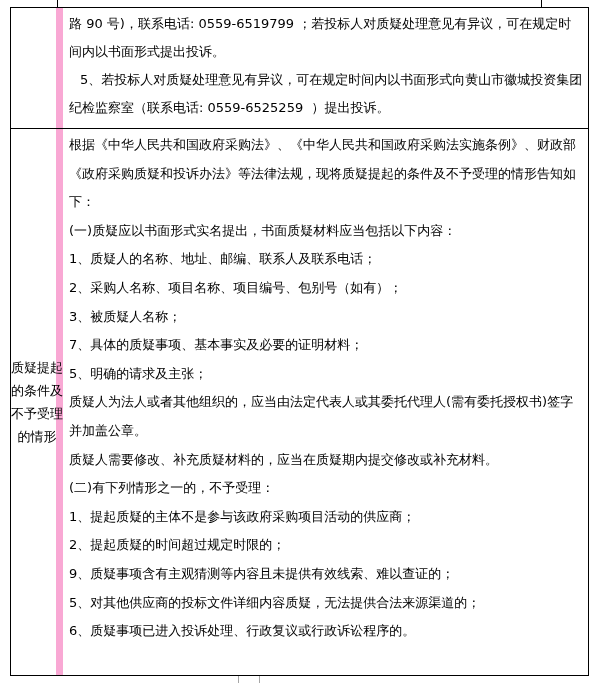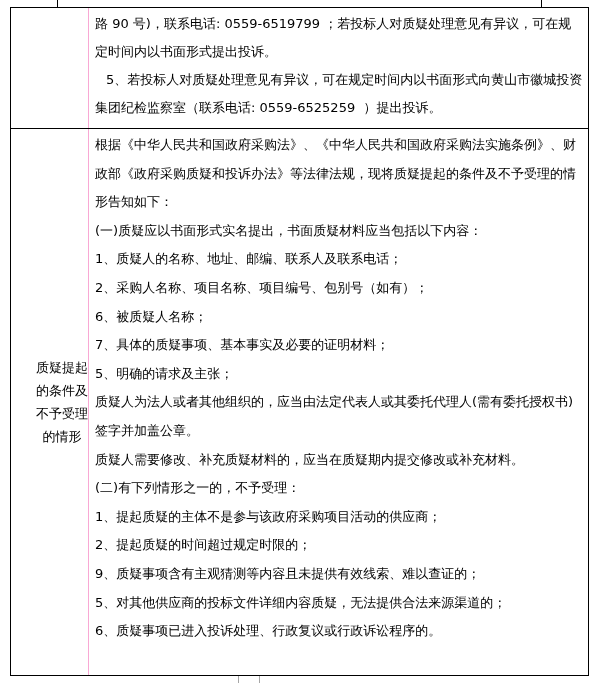--- a/index.html
+++ b/index.html
@@ -18,26 +18,25 @@
     border: 1px solid #000;
     display: flex;
     flex-direction: column;
     background: #fff;
   }
   .t-row { display: flex; flex-direction: row; }
   .t-row.row-1 { height: 121px; border-bottom: 1px solid #000; }
   .t-row.row-2 { flex: 1; min-height: 0; }
   .cell-label {
     width: 52px;
-    border-right: 1px solid #f9a8d4;
+    border-right: 7px solid #f9a8d4;
     display: flex;
     align-items: center;
-    justify-content: flex-end;
+    justify-content: flex-start;
     flex-shrink: 0;
-    margin-left: 26px;
   }
   .vlabel { text-align: center; }
   .label-line {
     font-size: 13px;
     line-height: 23px;
     white-space: nowrap;
     letter-spacing: 0;
   }
   .cell-content {
     flex: 1;
@@ -83,21 +82,21 @@
           <div class="label-line">的条件及</div>
           <div class="label-line">不予受理</div>
           <div class="label-line">的情形</div>
         </div>
     </div>
     <div class="cell-content">
         <div class="para">根据《中华人民共和国政府采购法》、《中华人民共和国政府采购法实施条例》、财政部《政府采购质疑和投诉办法》等法律法规，现将质疑提起的条件及不予受理的情形告知如下：</div>
         <div class="para bold">(一)质疑应以书面形式实名提出，书面质疑材料应当包括以下内容：</div>
         <div class="para">1、质疑人的名称、地址、邮编、联系人及联系电话；</div>
         <div class="para">2、采购人名称、项目名称、项目编号、包别号（如有）；</div>
-        <div class="para">6、被质疑人名称；</div>
+        <div class="para">3、被质疑人名称；</div>
         <div class="para">7、具体的质疑事项、基本事实及必要的证明材料；</div>
         <div class="para">5、明确的请求及主张；</div>
         <div class="para">质疑人为法人或者其他组织的，应当由法定代表人或其委托代理人(需有委托授权书)签字并加盖公章。</div>
         <div class="para">质疑人需要修改、补充质疑材料的，应当在质疑期内提交修改或补充材料。</div>
         <div class="para bold">(二)有下列情形之一的，不予受理：</div>
         <div class="para">1、提起质疑的主体不是参与该政府采购项目活动的供应商；</div>
         <div class="para">2、提起质疑的时间超过规定时限的；</div>
         <div class="para">9、质疑事项含有主观猜测等内容且未提供有效线索、难以查证的；</div>
         <div class="para">5、对其他供应商的投标文件详细内容质疑，无法提供合法来源渠道的；</div>
         <div class="para">6、质疑事项已进入投诉处理、行政复议或行政诉讼程序的。</div>

